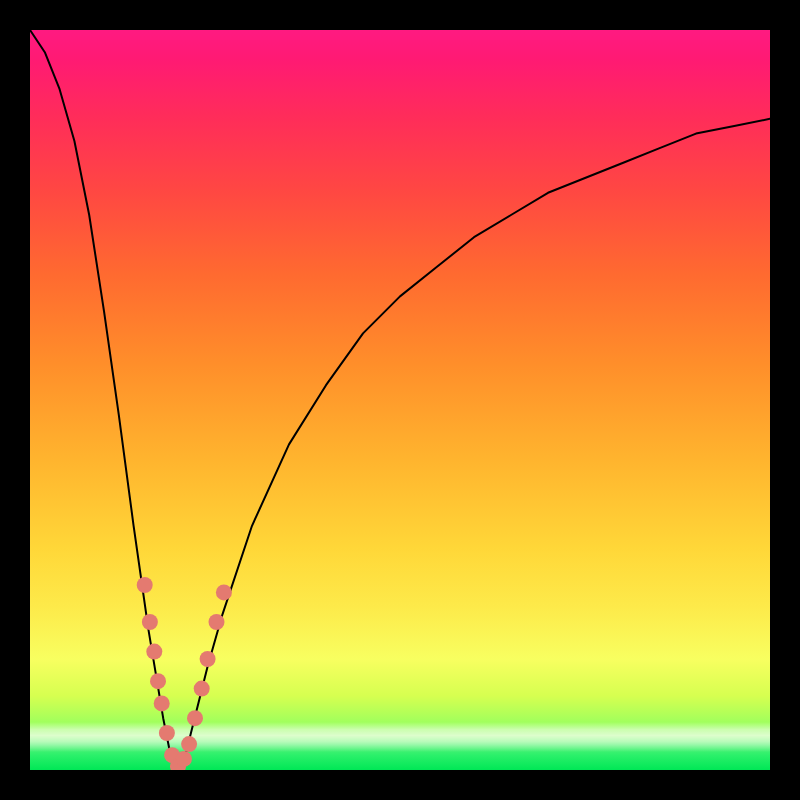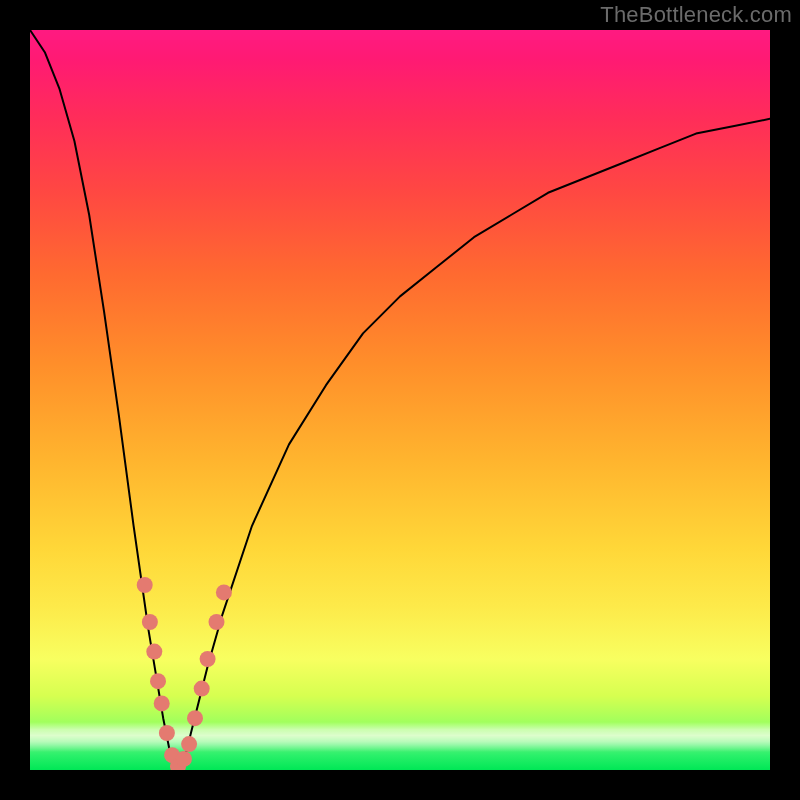--- a/index.html
+++ b/index.html
@@ -70,21 +70,20 @@
     color: #6b6b6b;
     font-weight: 500;
     letter-spacing: 0.2px;
     user-select: none;
   }
 </style>
 </head>
 <body>
 
 <div class="outer">
-  <div class="watermark">TheBottleneck.com</div>
 
   <div class="plot">
     <div class="band-pale band1"></div>
 
     <div class="curve-holder">
       <svg viewBox="0 0 740 740" width="740" height="740">
         <g id="curve-group">
             <path d="M0.0 0.0 L14.8 22.2 L29.6 59.2 L44.4 111.0 L59.2 185.0 L74.0 281.2 L88.8 384.8 L103.6 495.8 L118.4 599.4 L133.2 688.2 L140.6 725.2 L148.0 740.0 L155.4 725.2 L162.8 695.6 L177.6 636.4 L192.4 584.6 L222.0 495.8 L259.0 414.4 L296.0 355.2 L333.0 303.4 L370.0 266.4 L407.0 236.8 L444.0 207.2 L481.0 185.0 L518.0 162.8 L555.0 148.0 L592.0 133.2 L629.0 118.4 L666.0 103.6 L703.0 96.2 L740.0 88.8" fill="none" stroke="#000000" stroke-width="2" stroke-linecap="round" stroke-linejoin="round"></path>
           </g>
         <g id="marker-group">

